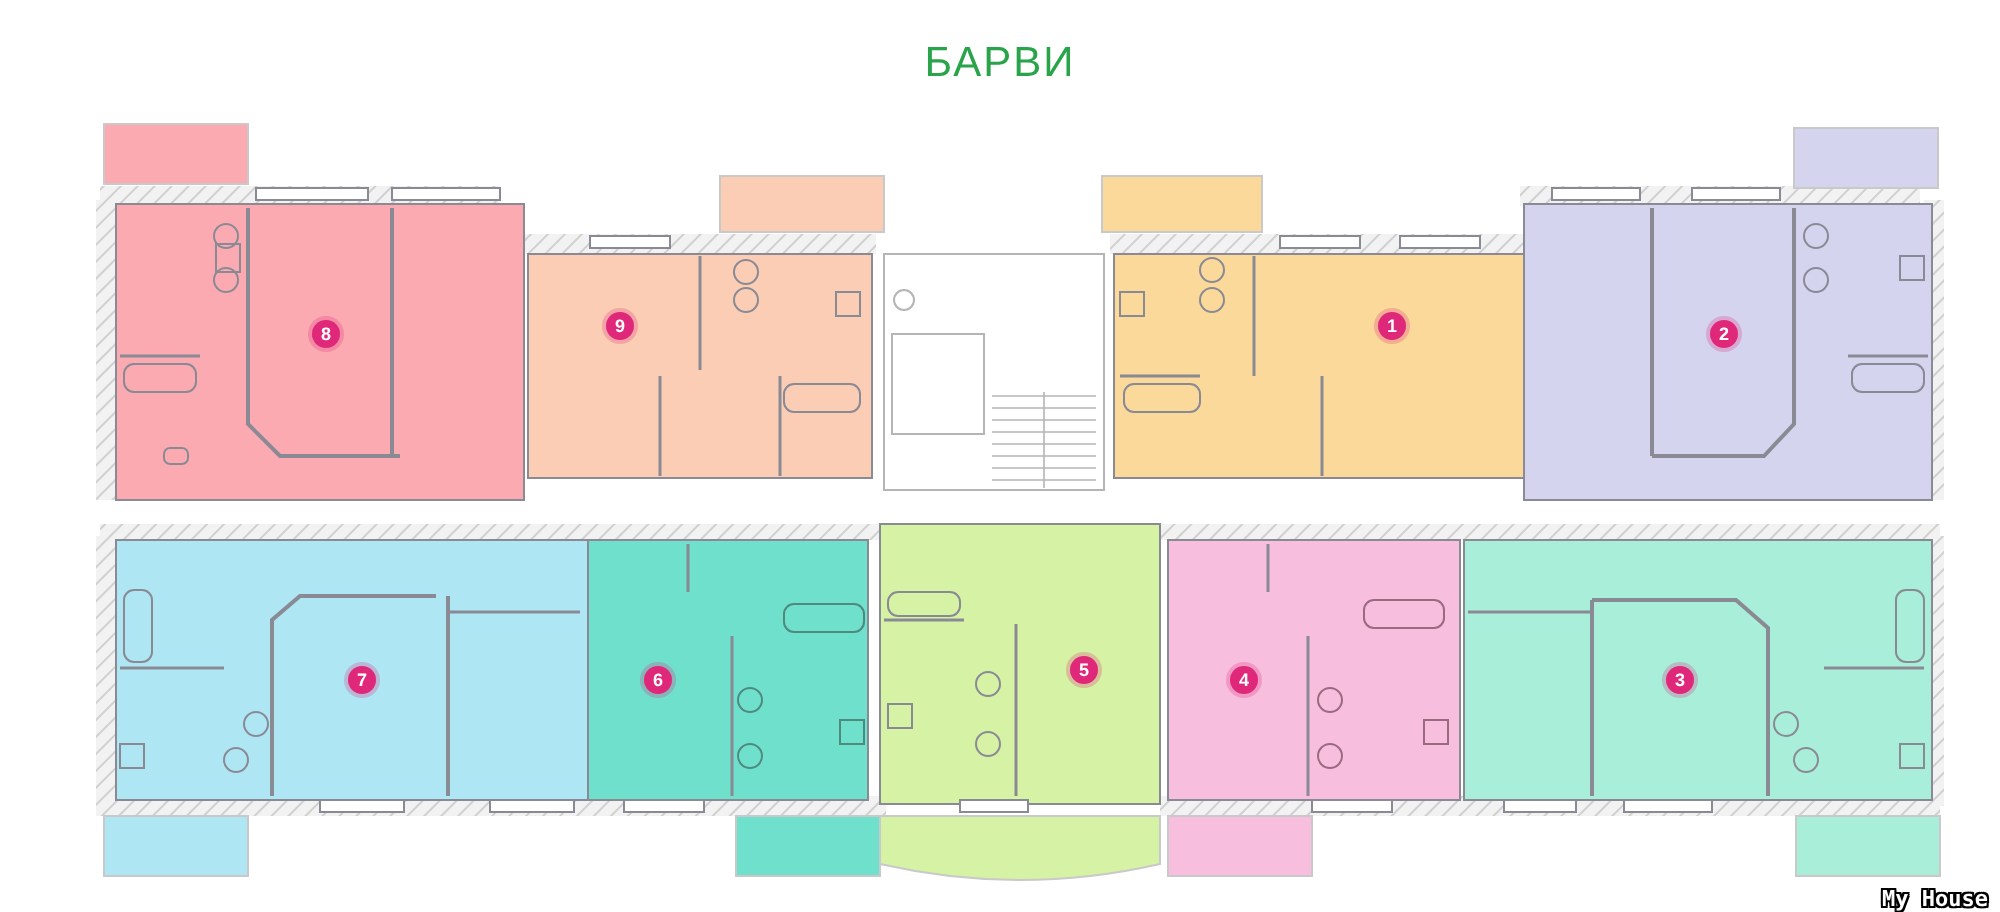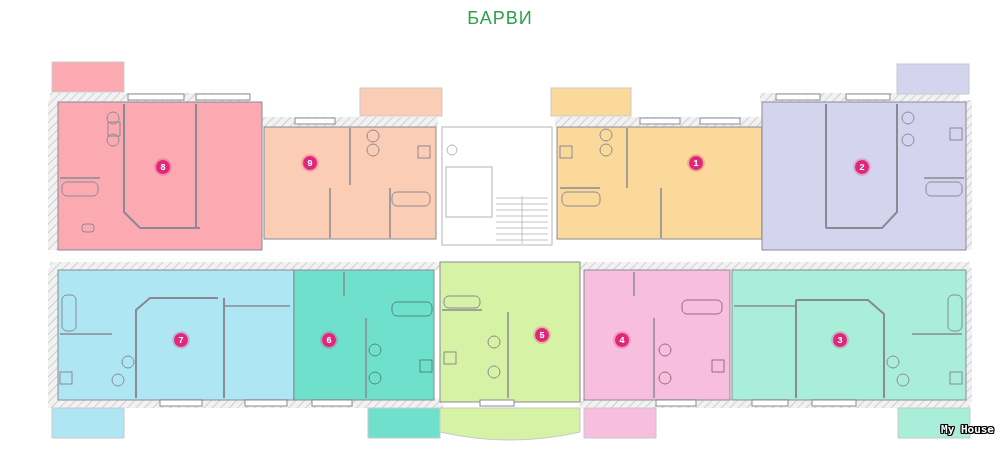--- a/index.html
+++ b/index.html
@@ -1,20 +1,20 @@
 <!DOCTYPE html>
 <html><head>
 <meta charset="utf-8">
 <style>
   html, body { margin:0; padding:0; background:#ffffff; }
   body { width:1000px; height:456px; position:relative; overflow:hidden; font-family:"Liberation Sans", sans-serif; }
-  .title { position:absolute; left:0; width:1000px; top:8px; text-align:center; color:#2aa44a; font-size:18px; letter-spacing:1px; }
+  .title { position:absolute; left:0; width:1000px; top:20px; text-align:center; color:#2aa44a; font-size:21px; letter-spacing:1px; }
   .plan { position:absolute; left:0; top:0; width:1000px; height:456px; }
   .badge { position:absolute; width:14px; height:14px; border-radius:50%; background:#e0287a; color:#fff; font-size:9px; font-weight:bold; text-align:center; line-height:14px; box-shadow:0 0 0 2px rgba(224,40,122,0.25); cursor:pointer; }
-  .watermark { position:absolute; right:6px; bottom:20px; color:#fff; font-weight:bold; font-size:11px; font-family:"DejaVu Sans Mono", monospace;
+  .watermark { position:absolute; right:6px; bottom:0; color:#fff; font-weight:bold; font-size:11px; font-family:"DejaVu Sans Mono", monospace;
     text-shadow: -1px -1px 0 #000, 1px -1px 0 #000, -1px 1px 0 #000, 1px 1px 0 #000, 0 1px 0 #000, 1px 0 0 #000, 0 -1px 0 #000, -1px 0 0 #000; }
   .apt { cursor:pointer; }
 </style>
 </head>
 <body>
 
 <div class="title">БАРВИ</div>
 
 <svg class="plan" viewBox="0 0 1000 456" xmlns="http://www.w3.org/2000/svg">
   <defs>

